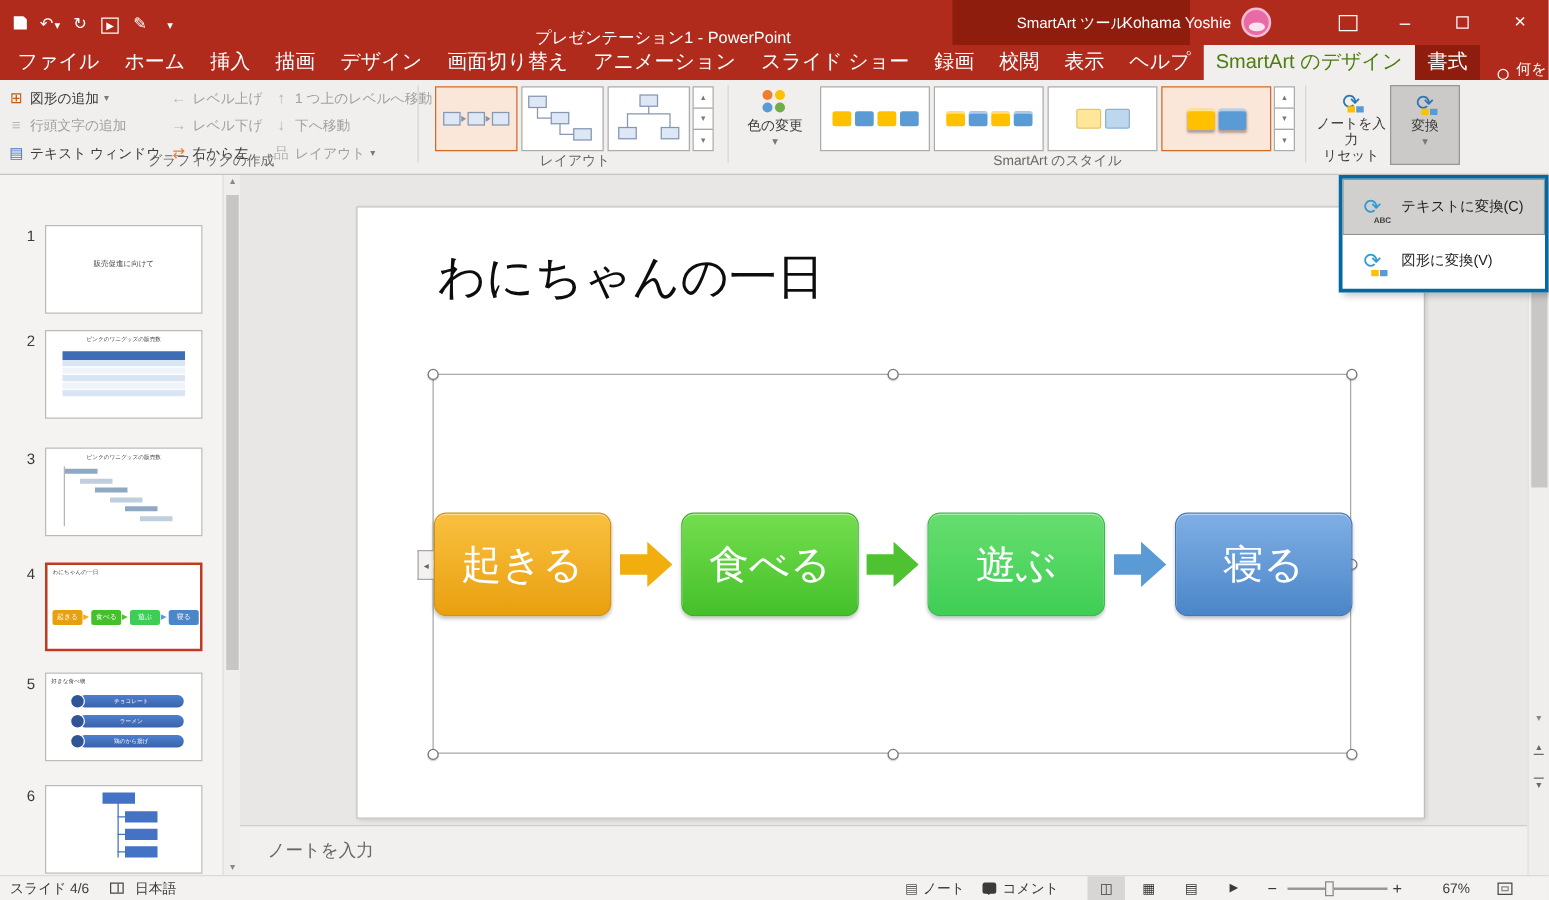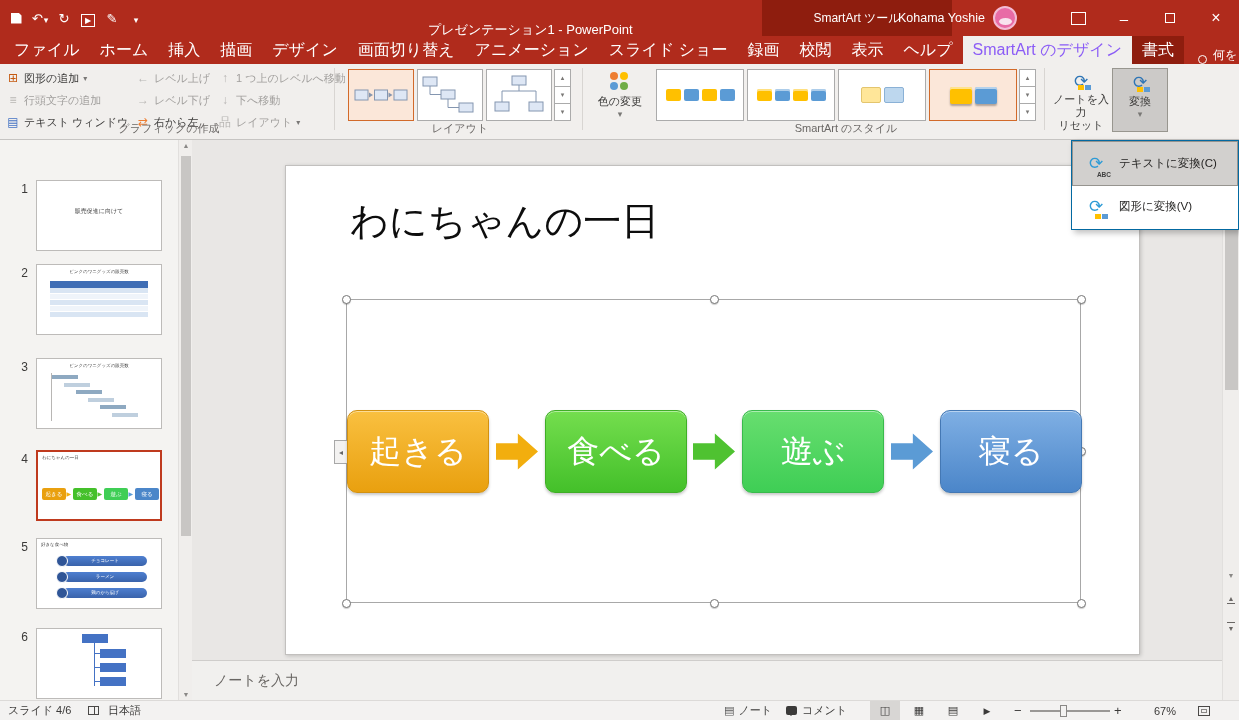--- a/index.html
+++ b/index.html
@@ -29,21 +29,21 @@
 .wb-min{left:1101px}.wb-max{left:1147px}.wb-close{left:1193px}
 .i-max{width:10px;height:10px;border:1px solid #fff}
 .gi-min::before{content:"–";font-size:15px}
 .gi-close::before{content:"×";font-size:16px}
 
 
 .tabrow{position:absolute;left:0;top:36px;width:100%;height:28px;background:#B02B1C;display:flex;align-items:stretch;color:#fff}
 .tabs-container{display:flex;margin-left:4px}
 .rtab{padding:0 10px;line-height:28px;font-size:16px;white-space:nowrap}
 .ctxwrap{display:flex;background:#8E1D0E}
-.rtab.active{background:#F1EFED;color:#8b5cf6}
+.rtab.active{background:#F1EFED;color:#4d7c0f}
 .tellme{display:flex;align-items:flex-end;gap:6px;padding:0 14px;font-size:12px;white-space:nowrap}
 .bulb{width:9px;height:9px;border:1.5px solid #fff;border-radius:50%;position:relative;display:inline-block}
 .bulb::after{content:"";position:absolute;left:1.5px;bottom:-4px;width:3px;height:2.5px;background:#fff}
 .share{margin-left:auto;display:flex;align-items:center;gap:6px;padding:0 14px;white-space:nowrap}
 .person{width:11px;height:12px;position:relative;display:inline-block}
 .person::before{content:"";position:absolute;left:3px;top:0;width:5px;height:5px;border:1px solid #fff;border-radius:50%}
 .person::after{content:"";position:absolute;left:0;bottom:0;width:11px;height:5px;border:1px solid #fff;border-bottom:none;border-radius:6px 6px 0 0}
 
 
 .ribbon{position:absolute;left:0;top:64px;width:100%;height:76px;background:#F1EFED;border-bottom:1px solid #C6C4C2}
@@ -71,21 +71,21 @@
 .sz3{width:20px;height:16px}.sz4{width:22px;height:17px;box-shadow:0 2px 2px rgba(0,0,0,.3),inset 0 2px 0 rgba(255,255,255,.55)}
 .bigbtn{position:absolute;top:4px;height:64px;display:flex;flex-direction:column;align-items:center;font-size:11px;color:#3B3A39;text-align:center;line-height:13px}
 .bigbtn.pressed{background:#CCCAC8;box-shadow:inset 0 0 0 1px #98968F}
 .i-colors{width:22px;height:22px;position:relative;margin:3px 0 2px}
 .i-colors::before{content:"";position:absolute;left:1px;top:1px;width:8px;height:8px;border-radius:50%;background:#ED7D31;box-shadow:10px 0 0 #FFC000,0 10px 0 #5B9BD5,10px 10px 0 #70AD47}
 .i-reset{position:relative;width:26px;height:24px;font-size:17px;color:#2E75B6;display:flex;align-items:center;justify-content:center;margin:2px 0 1px}
 .i-reset::before{content:"⟳"}
 .i-reset::after{content:"";position:absolute;right:10px;bottom:2px;width:6px;height:5px;background:#FFC000;box-shadow:7px 0 0 #5B9BD5}
 
 
-.menu{position:absolute;left:1071px;top:140px;width:168px;background:#fff;border:1px solid #0369a1;box-shadow:3px 3px 6px rgba(0,0,0,.25);z-index:60;padding:1px}
+.menu{position:absolute;left:1071px;top:140px;width:168px;background:#fff;border:3px solid #0369a1;box-shadow:3px 3px 6px rgba(0,0,0,.25);z-index:60;padding:1px}
 .mitem{height:43px;display:flex;align-items:center;gap:8px;padding:0 8px;font-size:11.5px;color:#201F1E}
 .mitem.hl{background:#D2D0CE;outline:1px solid #96948F}
 .micon{width:30px;height:30px;position:relative;display:flex;align-items:center;justify-content:center;flex:none;font-size:17px;color:#2E9BD6}
 .micon::before{content:"⟳"}
 .mi-text::after{content:"ABC";position:absolute;right:0;bottom:1px;font-size:6.5px;font-weight:bold;color:#404040}
 .mi-shape::after{content:"";position:absolute;right:10px;bottom:3px;width:6px;height:5px;background:#FFC000;box-shadow:7px 0 0 #5B9BD5}
 
 
 .thumbpanel{position:absolute;left:0;top:140px;width:178px;height:560px;background:#F4F3F1;overflow:hidden}
 .tscroll{position:absolute;left:178px;top:140px;width:14px;height:560px;background:#F0EEEC;border-left:1px solid #E1DFDD}

